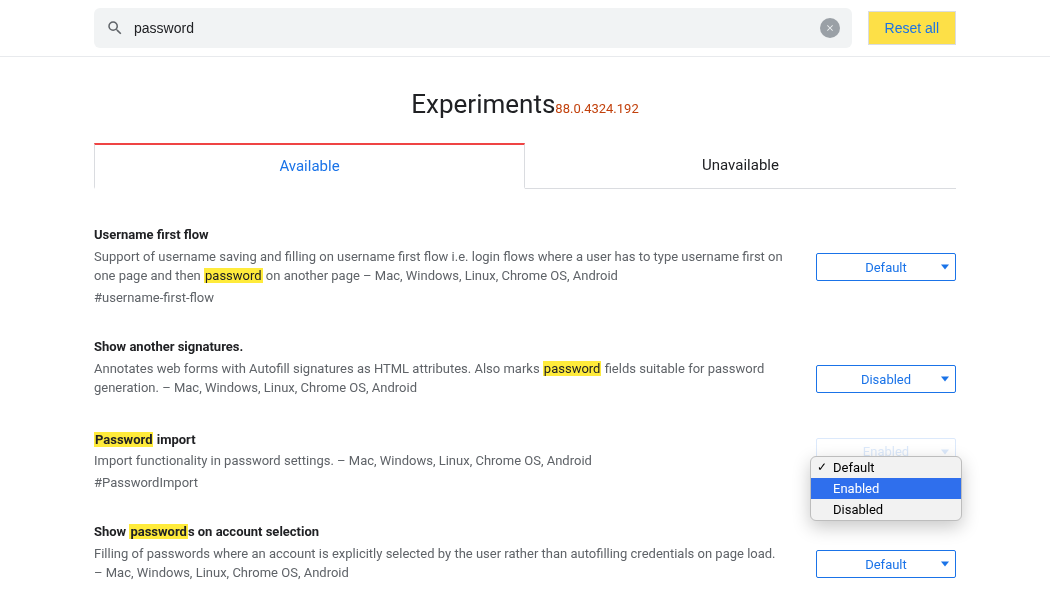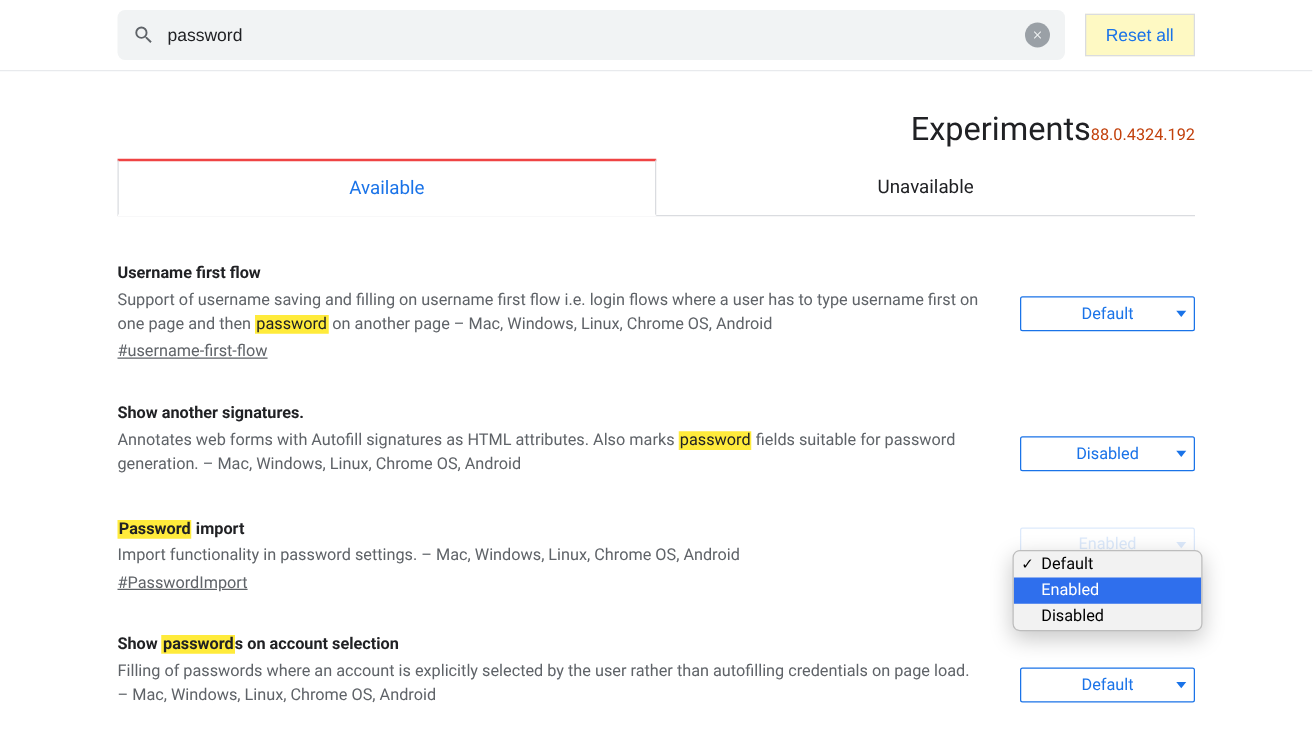--- a/index.html
+++ b/index.html
@@ -46,38 +46,38 @@
       background: #9aa0a6;
       display: flex;
       align-items: center;
       justify-content: center;
       cursor: pointer;
       flex-shrink: 0;
     }
     .clear-btn svg { width: 10px; height: 10px; fill: #f1f3f4; }
     .reset-btn {
       border: 1px solid #dadce0;
-      background: #fef9c3;
+      background: #fde047;
       color: #1a73e8;
       padding: 8px 16px;
       border-radius: 0;
       font-size: 14px;
       cursor: pointer;
       font-weight: 500;
     }
     .content {
       max-width: 862px;
       margin: 0 auto;
       padding: 20px 0 40px;
     }
     .title-row {
       display: flex;
-      justify-content: flex-end;
+      justify-content: center;
       align-items: baseline;
-      margin: 12px 0 8px;
+      margin: 12px 0 24px;
     }
     .title { font-size: 26px; font-weight: 400; color: #202124; }
     .version { font-size: 13px; color: #c2410c; }
     .tabs {
       display: flex;
       border-bottom: 1px solid #dadce0;
       margin-bottom: 36px;
     }
     .tab {
       flex: 1;
@@ -104,21 +104,20 @@
       border-right: 1px solid transparent;
     }
     .tabs { position: relative; }
     .flags-list { display: flex; flex-direction: column; gap: 30px; }
     .flag-row { display: flex; gap: 32px; align-items: flex-start; }
     .flag-text { flex: 1; line-height: 1.5; }
     .flag-title { font-weight: 700; font-size: 13px; margin-bottom: 2px; }
     .flag-desc { color: #5f6368; font-size: 13px; margin-bottom: 2px; }
     .flag-hash {
       color: #5f6368;
-      text-decoration: underline;
       font-size: 13px;
       cursor: pointer;
       display: inline-block;
     }
     .highlight { background: #ffeb3b; color: #202124; padding: 0 1px; }
     .flag-control {
       width: 140px;
       flex-shrink: 0;
       padding-top: 28px;
       position: relative;

